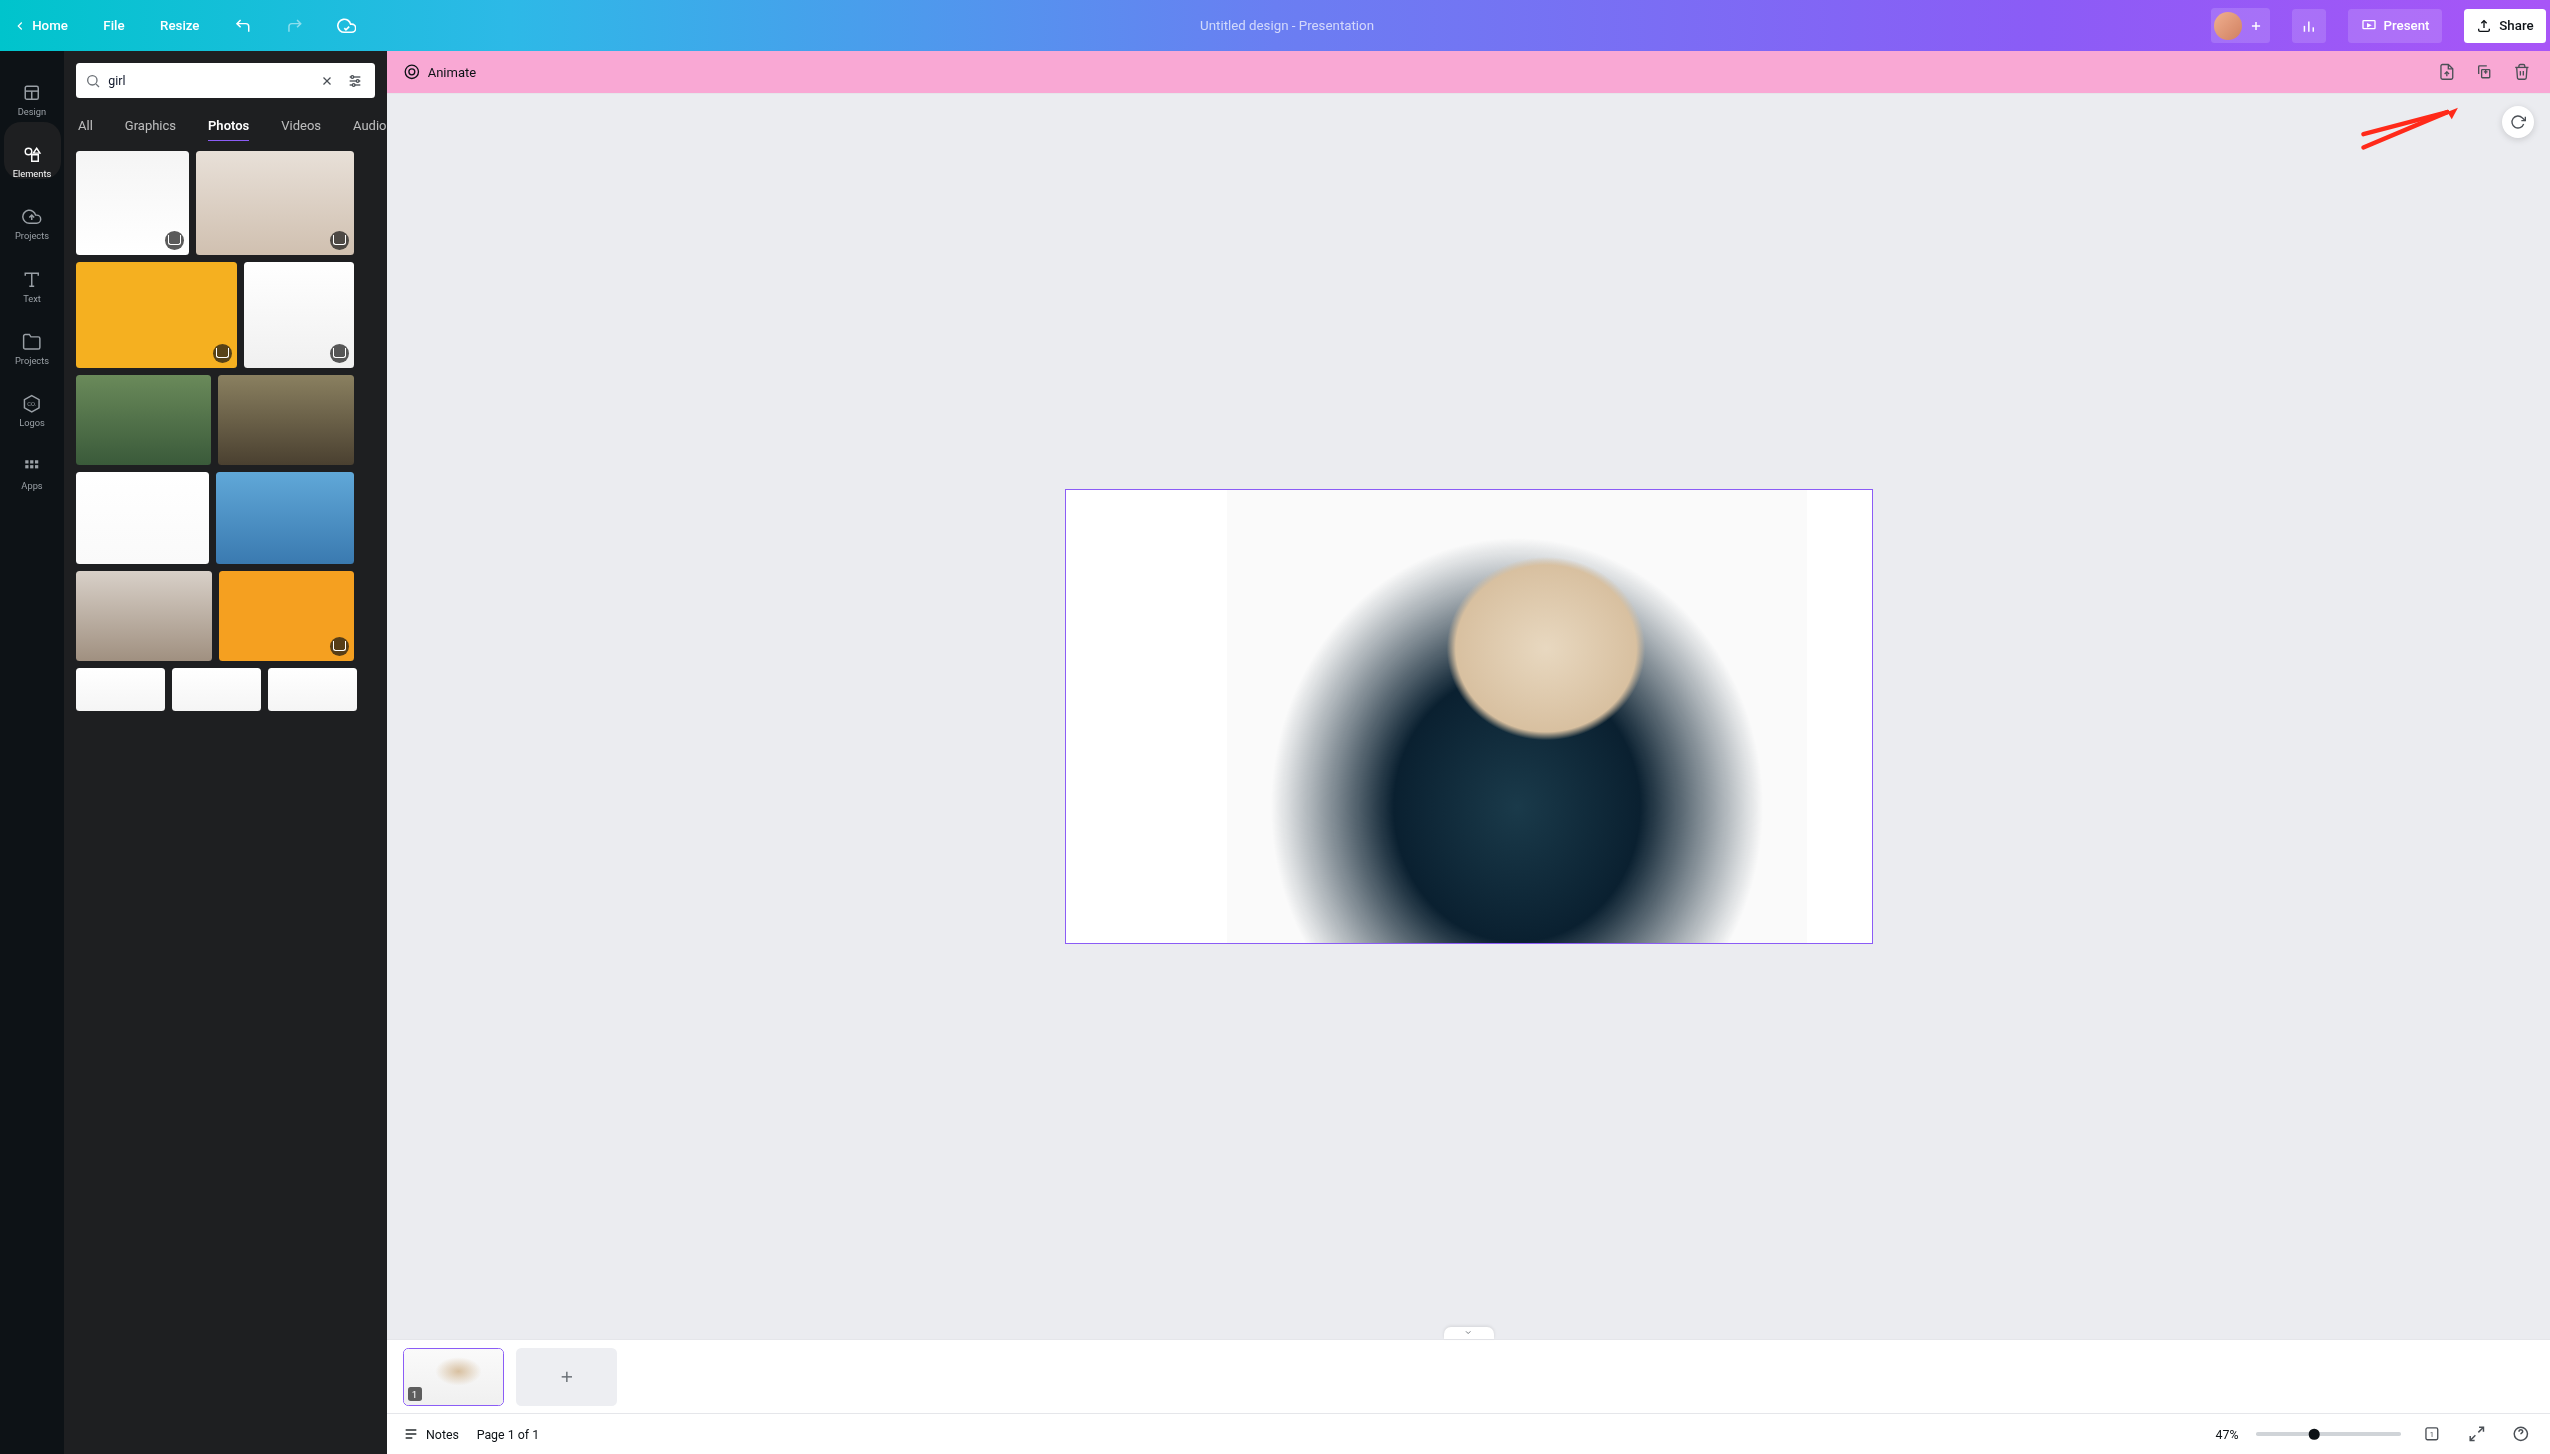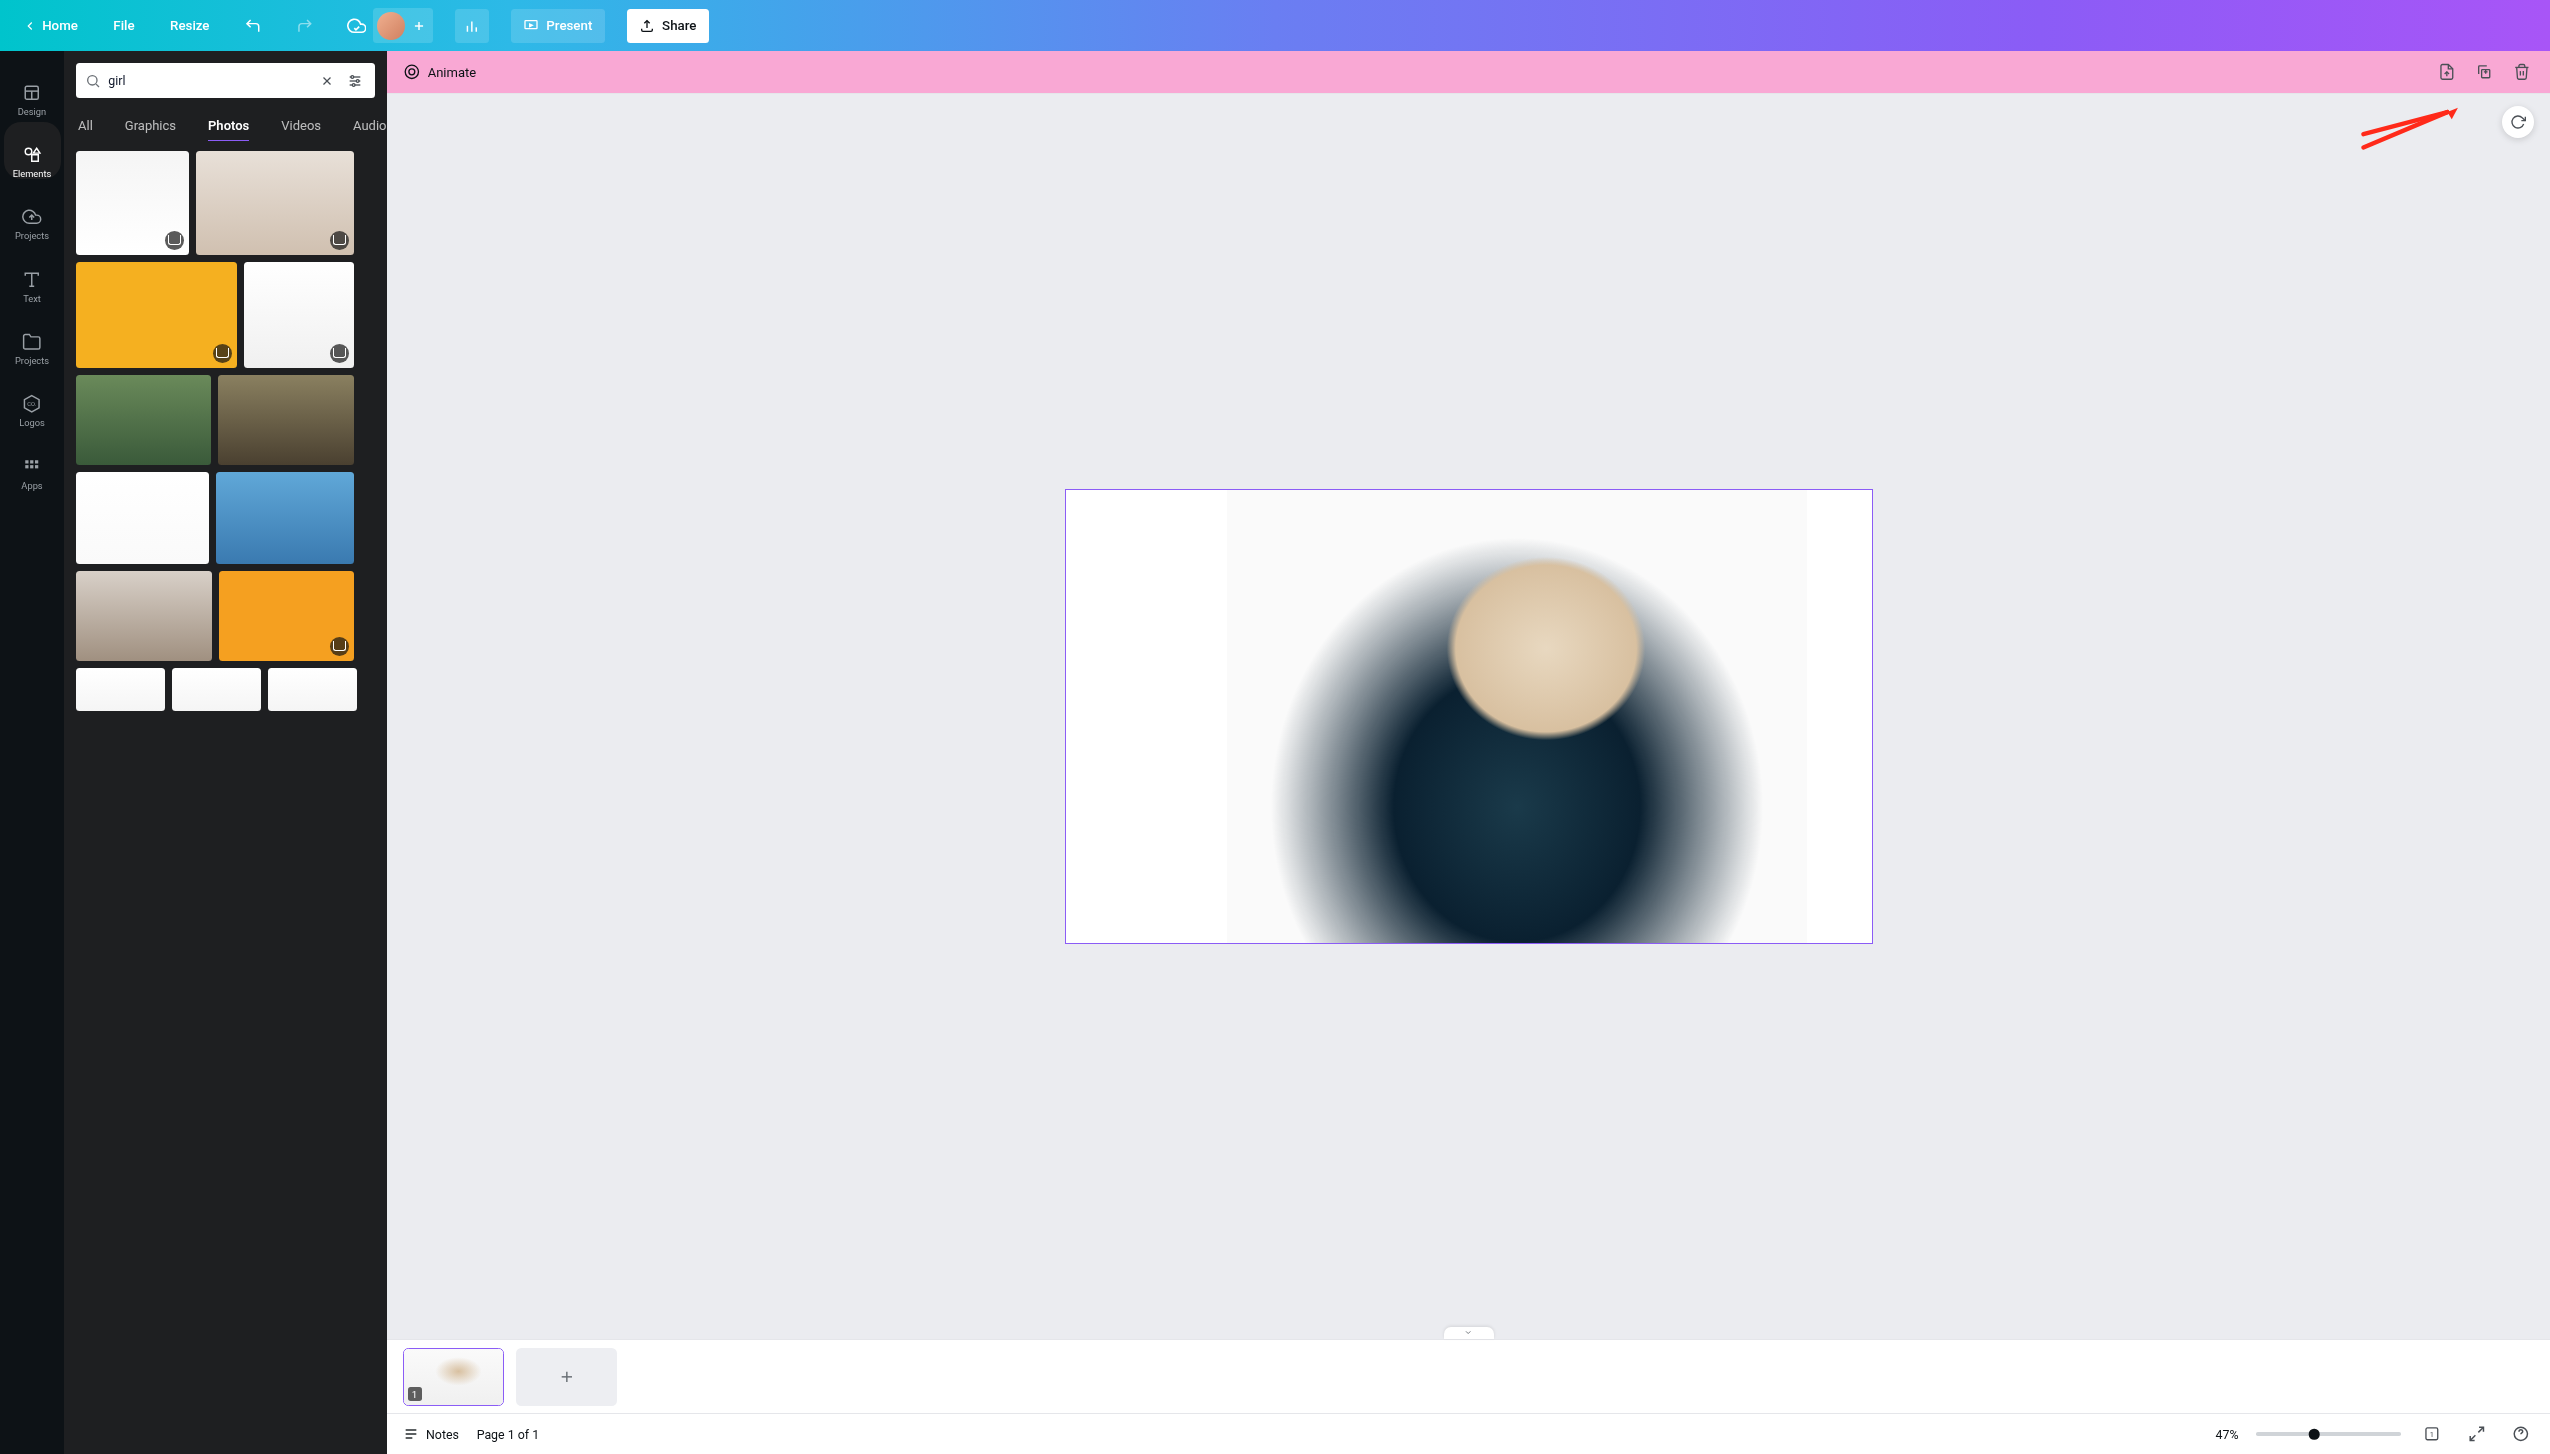--- a/index.html
+++ b/index.html
@@ -3,21 +3,21 @@
 <meta charset="utf-8">
 <style>
 * { margin: 0; padding: 0; box-sizing: border-box; font-family: -apple-system, BlinkMacSystemFont, "Segoe UI", Roboto, sans-serif; }
 html, body { width: 100%; height: 100%; overflow: hidden; background: #fff; }
 
 
 .header {
   height: 51px;
   display: flex;
   align-items: center;
-  padding: 0 14px;
+  padding: 0 4px;
   background: linear-gradient(90deg, #00c4cc 0%, #2db9e7 20%, #6a7ef2 50%, #8b5cf6 80%, #a855f7 100%);
   color: #fff;
 }
 .header-left { display: flex; align-items: center; gap: 17.7px; }
 .header-btn { display: flex; align-items: center; gap: 5.3px; color: #fff; font-size: 13.3px; font-weight: 500; cursor: pointer; padding: 5.3px 8.9px; border-radius: 3.5px; }
 .header-icon-btn { width: 34px; height: 34px; display: flex; align-items: center; justify-content: center; border-radius: 3.5px; cursor: pointer; color: #fff; }
 .header-center { flex: 1; text-align: center; font-size: 13.3px; color: rgba(255,255,255,0.7); }
 .header-right { display: flex; align-items: center; gap: 22px; }
 .avatar-group { display: flex; align-items: center; background: rgba(255,255,255,0.15); border-radius: 3.5px; padding: 3.5px; }
 .avatar { width: 28px; height: 28px; border-radius: 50%; background: linear-gradient(135deg,#f0b090,#d08060); }
@@ -190,20 +190,23 @@
           <polyline points="15 14 20 9 15 4"></polyline>
           <path d="M4 20v-7a4 4 0 0 1 4-4h12"></path>
         </svg>
     </div>
     <div class="header-icon-btn">
       <svg width="19.5" height="19.5" viewBox="0 0 24 24" fill="none" stroke="currentColor" stroke-width="2">
           <path d="M18 10h-1.26A8 8 0 1 0 9 20h9a5 5 0 0 0 0-10z"></path>
           <polyline points="9 15 11 17 15 13"></polyline>
         </svg>
     </div>
+  </div>
+  <div class="header-center">
+    <span>Untitled design - Presentation</span>
   </div>
   <div class="header-right">
     <div class="avatar-group">
       <div class="avatar"></div>
       <div class="plus-member">
         <svg width="14" height="14" viewBox="0 0 24 24" fill="none" stroke="currentColor" stroke-width="2.5">
             <line x1="12" y1="5" x2="12" y2="19"></line>
             <line x1="5" y1="12" x2="19" y2="12"></line>
           </svg>
       </div>

